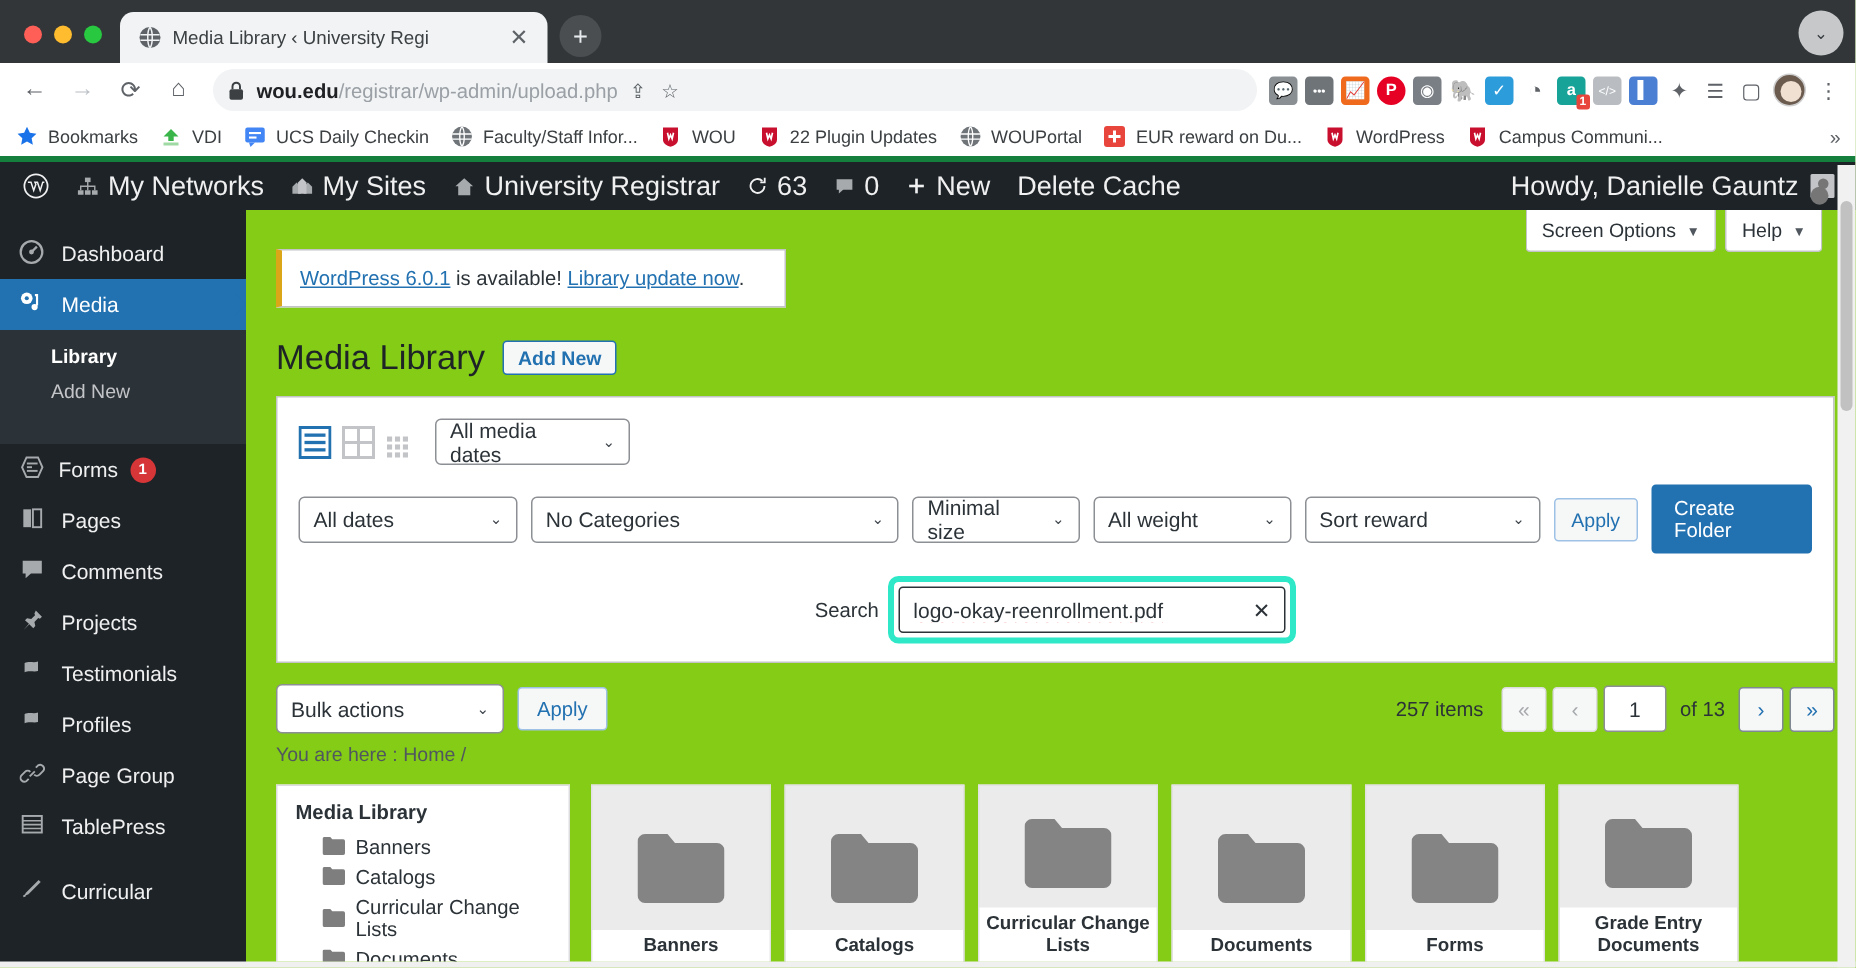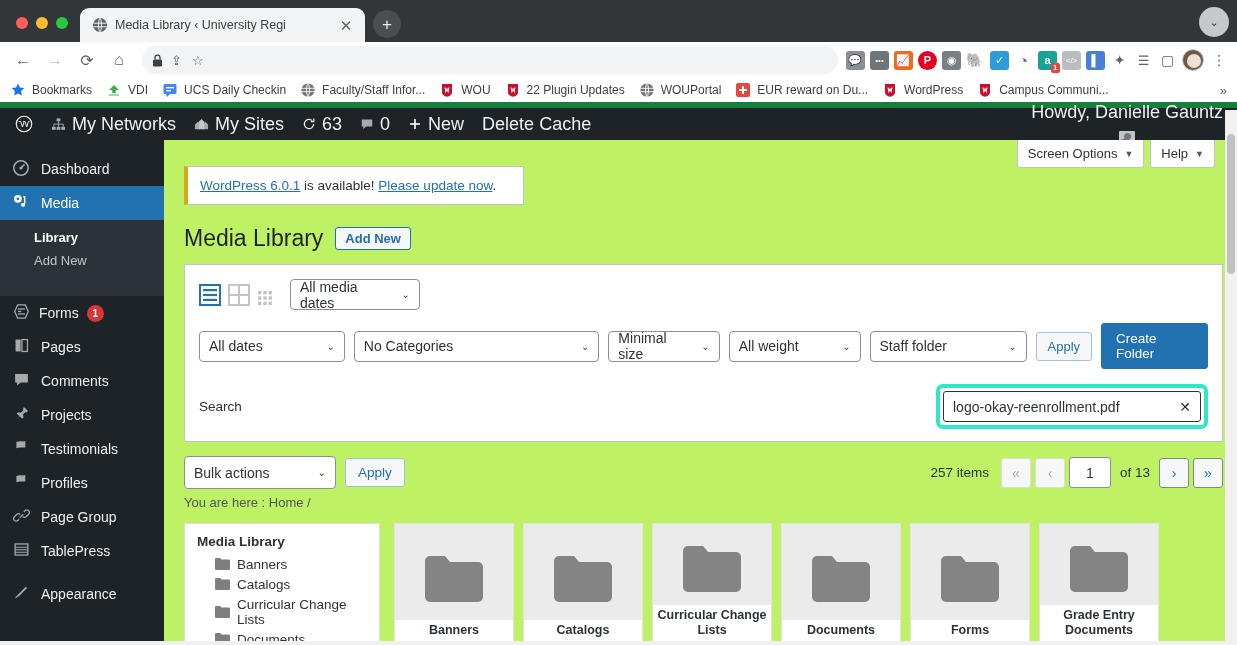--- a/index.html
+++ b/index.html
@@ -82,35 +82,35 @@
     overflow: hidden; position: relative;
   }
   .avatar-btn::after {
     content: ""; position: absolute; left: 4px; top: 4px; width: 14px; height: 14px;
     border-radius: 50%; background: #efe0d2;
   }
   .kebab { color: #5f6368; font-size: 14px; padding: 0 3px; }
 
   .bookmarks {
     height: 30px; background: #fff; display: flex; align-items: center;
-    gap: 14px; padding: 0 6px 0 10px; border-bottom: 6px solid #15803d;
+    gap: 14px; padding: 0 6px 0 10px; border-bottom: 4px solid #15803d;
     overflow: hidden;
   }
   .bm { display: flex; align-items: center; gap: 6px; white-space: nowrap; flex: 0 0 auto; }
   .bm-label { font-size: 12px; color: #3c4043; }
   .bm-ico { width: 16px; height: 16px; flex: 0 0 16px; display: block; }
   .bm-more { margin-left: auto; color: #5f6368; font-size: 13px; padding-right: 4px; }
 
   
   .adminbar {
     height: 32px; background: #1d2327; display: flex; align-items: center;
     color: #f0f0f1; font-size: 18px; padding-left: 6px;
   }
   .ab-item { display: flex; align-items: center; gap: 6px; padding: 0 9px; height: 32px; }
-  .ab-right { margin-left: auto; display: flex; align-items: center; gap: 8px; padding-right: 14px; flex-direction: column; }
+  .ab-right { margin-left: auto; display: flex; align-items: center; gap: 8px; padding-right: 14px; }
   .ab-avatar { width: 16px; height: 16px; background: #c3c4c7; border-radius: 1px;
       position: relative; flex: 0 0 16px; }
   .ab-avatar::after { content:""; position:absolute; left:4.5px; top:2.5px; width:7px; height:7px;
       border-radius:50%; background:#767676; box-shadow: -2.5px 8px 0 2.5px #767676; }
 
   
   .body-wrap { display: flex; height: 501px; }
 
   
   .wpmenu {
@@ -133,21 +133,21 @@
   .sub-item.current { color: #fff; font-weight: 700; }
   .badge-count {
     background: #d63638; color: #fff; font-size: 10px; font-weight: 700;
     border-radius: 9px; min-width: 17px; height: 17px; padding: 0 5px;
     display: inline-flex; align-items: center; justify-content: center;
   }
   .menu-sep { height: 9px; }
 
   
   .wpcontent {
-    flex: 1; background: #bef264; position: relative; overflow: hidden;
+    flex: 1; background: #84cc16; position: relative; overflow: hidden;
     padding: 0 14px 0 20px;
   }
   .sopts { position: absolute; right: 22px; top: 0; display: flex; gap: 6px; }
   .sopt-btn {
     background: #fff; border: 1px solid #c3c4c7; border-top: none;
     border-radius: 0 0 3px 3px; font-size: 13px; color: #2c3338;
     padding: 6px 10px; display: flex; align-items: center; gap: 7px;
   }
   .caret-dn { font-size: 9px; color: #50575e; }
 
@@ -185,21 +185,21 @@
   .row2 { display: flex; align-items: center; gap: 9px; margin-top: 13px; }
   .btn-filter {
     border: 1px solid #9ec2e6; color: #2271b1; background: #f6f7f7;
     border-radius: 3px; font-size: 13px; padding: 6px 11px;
   }
   .btn-createfolder {
     background: #2271b1; color: #fff; border: 1px solid #2271b1;
     border-radius: 3px; font-size: 13.5px; padding: 7px 14px; font-weight: 400;
   }
 
-  .row3 { display: flex; align-items: center; justify-content: space-between; margin-top: 15px; }
+  .row3 { display: flex; align-items: center; justify-content: center; margin-top: 15px; }
   .search-label { font-size: 13.5px; color: #2c3338; margin-right: 6px; }
   .search-ring {
     border: 4px solid #2ee8c8; border-radius: 7px; padding: 3px;
     display: inline-flex; background: transparent;
   }
   .search-box {
     width: 258px; height: 31px; border: 1px solid #2c3338; border-radius: 3px;
     background: #fff; display: flex; align-items: center; padding: 0 9px;
   }
   .search-val {
@@ -291,20 +291,21 @@
   <div class="navbar">
     <span class="nav-btn">←</span>
     <span class="nav-btn disabled">→</span>
     <span class="nav-btn">⟳</span>
     <span class="nav-btn">⌂</span>
     <div class="omnibox">
       <svg width="11" height="13" viewBox="0 0 11 13">
         <rect x="1" y="5.5" width="9" height="7" rx="1.3" fill="#3c4043"></rect>
         <path d="M3 5.5V3.6a2.5 2.5 0 0 1 5 0v1.9" stroke="#3c4043" stroke-width="1.3" fill="none"></path>
       </svg>
+      <span class="url"><b>wou.edu</b><span>/registrar/wp-admin/upload.php</span></span>
       <span class="omni-act">
         <span>⇪</span>
         <span>☆</span>
       </span>
     </div>
     <div class="ext-row">
       <span class="ext" style="background:#8a8f94">💬</span>
       <span class="ext" style="background:#6f7479;font-size:8px">•••</span>
       <span class="ext" style="background:#f06a1e">📈</span>
       <span class="ext" style="background:#e60023;border-radius:50%;font-weight:700">P</span>
@@ -418,20 +419,26 @@
     </span>
     <span class="ab-item">
       <svg width="15" height="15" viewBox="0 0 16 16">
           <path d="M1 8l3-3 3 3v5H1z" fill="#a7aaad"></path>
           <path d="M9 8l3-3 3 3v5H9z" fill="#a7aaad"></path>
           <path d="M5 5l3-3 3 3v8H5z" fill="#c3c4c7"></path>
         </svg>
       <span>My Sites</span>
     </span>
     <span class="ab-item">
+      <svg width="15" height="15" viewBox="0 0 16 16">
+          <path d="M8 2l6.3 5.6h-2v6.4H3.7V7.6h-2z" fill="#a7aaad"></path>
+        </svg>
+      <span>University Registrar</span>
+    </span>
+    <span class="ab-item">
       <svg width="14" height="14" viewBox="0 0 16 16">
           <path d="M13.3 8a5.3 5.3 0 1 1-1.6-3.8" stroke="#f0f0f1" stroke-width="1.4" fill="none"></path>
           <path d="M13.5 1.8v3.4h-3.4" stroke="#f0f0f1" stroke-width="1.4" fill="none"></path>
         </svg>
       <span>63</span>
     </span>
     <span class="ab-item">
       <svg width="14" height="14" viewBox="0 0 16 16">
           <path d="M2 2.8h12v8H7l-3.3 2.9V10.8H2z" fill="#a7aaad"></path>
         </svg>
@@ -552,39 +559,39 @@
         <span>TablePress</span>
       </div>
       <div class="menu-sep"></div>
       <div class="menu-item">
         <span class="mi-ico">
           <svg width="17" height="17" viewBox="0 0 20 20">
               <path d="M3 16l4-1.6L16.6 4.8 15 3.2 5.4 12.8z" fill="#a7aaad"></path>
               <path d="M3 16l1.8-.7" stroke="#a7aaad" stroke-width="1.4"></path>
             </svg>
         </span>
-        <span>Appearance</span>
+        <span>Curricular</span>
       </div>
     </div>
 
     <div class="wpcontent">
 
       <div class="sopts">
         <div class="sopt-btn">
           <span>Screen Options</span>
           <span class="caret-dn">▼</span>
         </div>
         <div class="sopt-btn">
           <span>Help</span>
           <span class="caret-dn">▼</span>
         </div>
       </div>
 
       <div class="notice">
-        <a href="#">WordPress 6.0.1</a><span> is available! </span><a href="#">Please update now</a><span>.</span>
+        <a href="#">WordPress 6.0.1</a><span> is available! </span><a href="#">Library update now</a><span>.</span>
       </div>
 
       <div class="page-head">
         <span class="page-title">Media Library</span>
         <span class="btn-add">Add New</span>
       </div>
 
       <div class="panel">
         <div class="row1">
           <div class="viewicons">
@@ -629,21 +636,21 @@
           </div>
           <div class="sel" style="width:118px">
             <span>Minimal size</span>
             <span class="caret">⌄</span>
           </div>
           <div class="sel" style="width:140px">
             <span>All weight</span>
             <span class="caret">⌄</span>
           </div>
           <div class="sel" style="width:167px">
-            <span>Staff folder</span>
+            <span>Sort reward</span>
             <span class="caret">⌄</span>
           </div>
           <span class="btn-filter">Apply</span>
           <span class="btn-createfolder">Create Folder</span>
         </div>
 
         <div class="row3">
           <span class="search-label">Search</span>
           <span class="search-ring">
             <span class="search-box">

